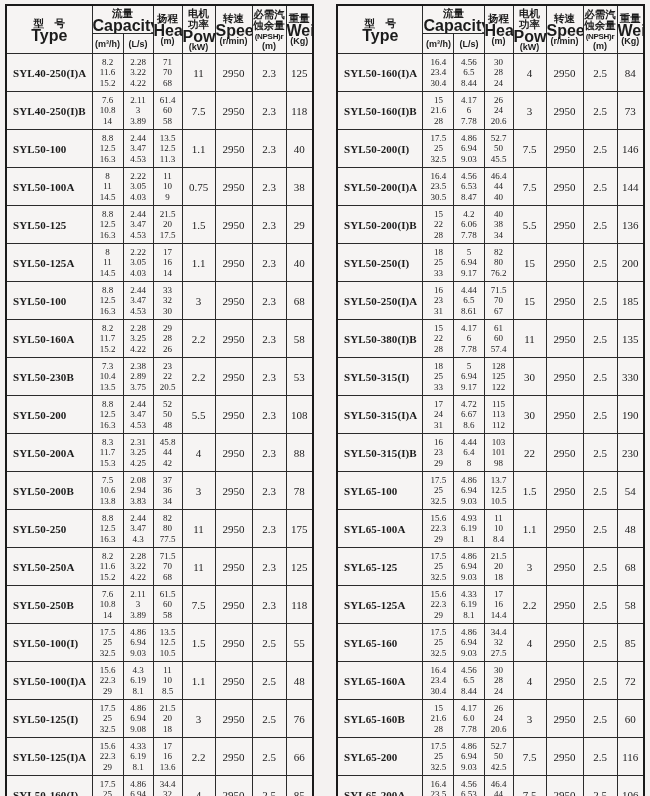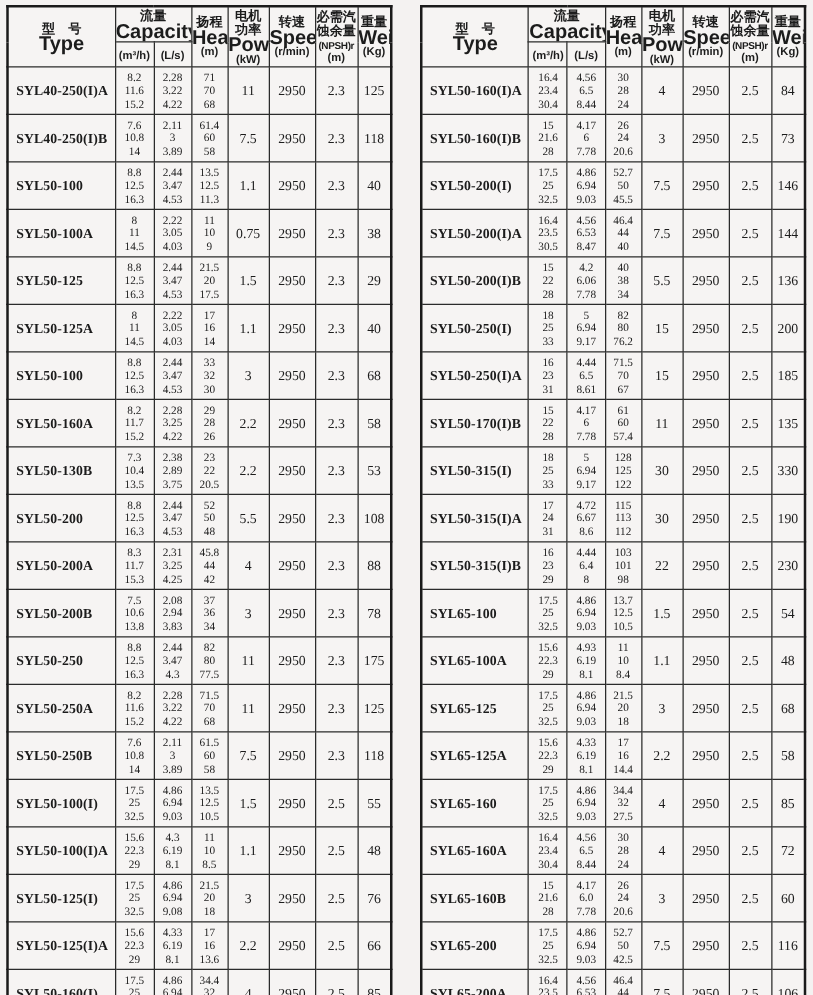--- a/index.html
+++ b/index.html
@@ -246,21 +246,21 @@
 4.22</td>
           <td class="td-tri">29
 28
 26</td>
           <td class="td-val">2.2</td>
           <td class="td-val">2950</td>
           <td class="td-val">2.3</td>
           <td class="td-val">58</td>
         </tr>
         <tr>
-          <td class="td-type">SYL50-130B</td>
+          <td class="td-type">SYL50-230B</td>
           <td class="td-tri">7.3
 10.4
 13.5</td>
           <td class="td-tri">2.38
 2.89
 3.75</td>
           <td class="td-tri">23
 22
 20.5</td>
           <td class="td-val">2.2</td>
@@ -612,21 +612,21 @@
 8.61</td>
           <td class="td-tri">71.5
 70
 67</td>
           <td class="td-val">15</td>
           <td class="td-val">2950</td>
           <td class="td-val">2.5</td>
           <td class="td-val">185</td>
         </tr>
         <tr>
-          <td class="td-type">SYL50-170(I)B</td>
+          <td class="td-type">SYL50-380(I)B</td>
           <td class="td-tri">15
 22
 28</td>
           <td class="td-tri">4.17
 6
 7.78</td>
           <td class="td-tri">61
 60
 57.4</td>
           <td class="td-val">11</td>

